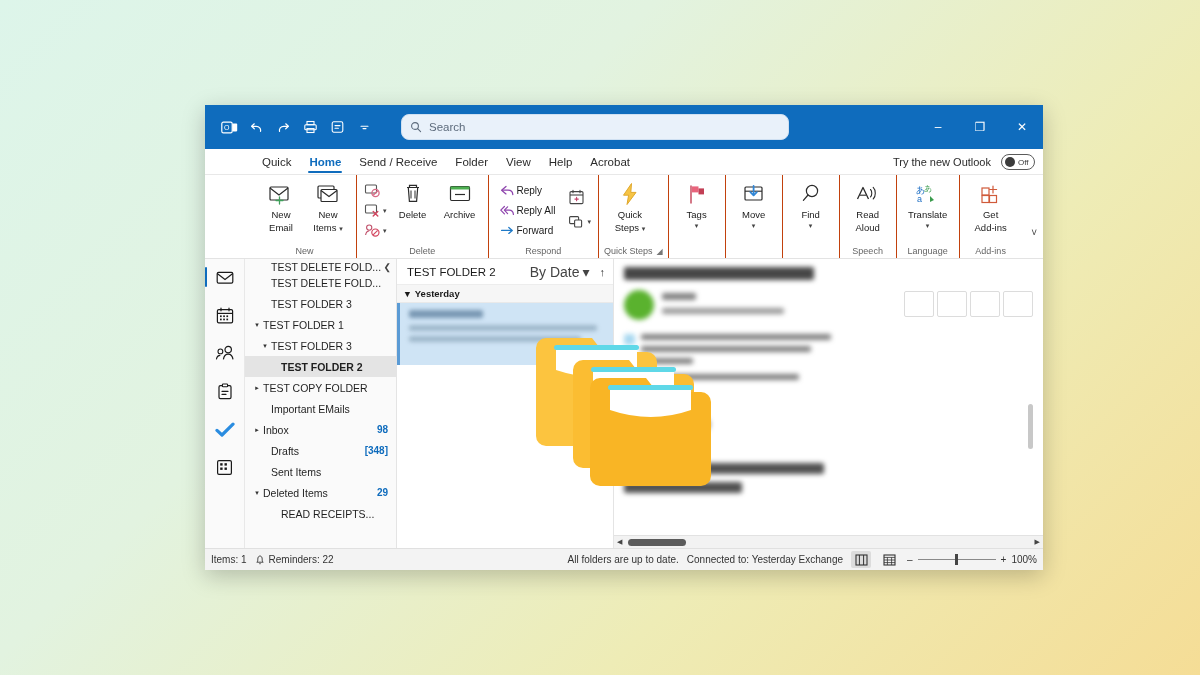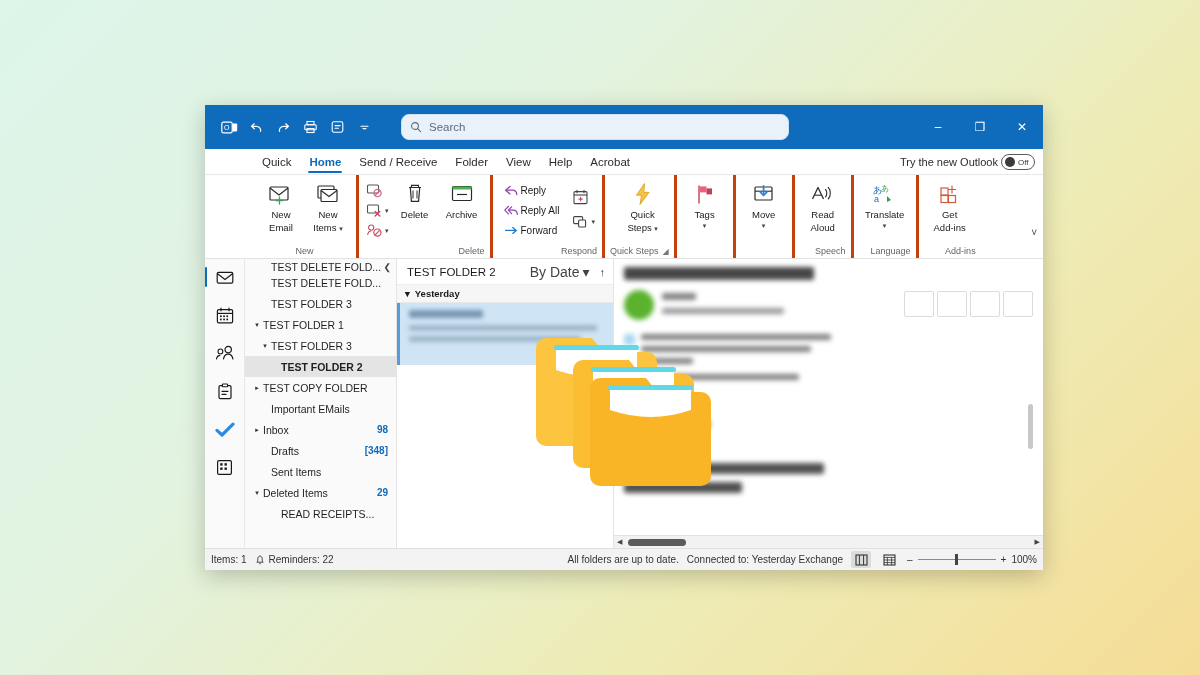--- a/index.html
+++ b/index.html
@@ -54,38 +54,38 @@
     padding: 0 9px; font-size: 11.5px; color: #2b2b2b; display: flex; align-items: center;
     position: relative; white-space: nowrap;
   }
   .tab.active { color: #0f6cbd; font-weight: 600; }
   .tab.active:after {
     content: ''; position: absolute; left: 8px; right: 8px; bottom: 1px;
     height: 2px; background: #0f6cbd; border-radius: 1px;
   }
   .newoutlook {
     position: absolute; right: 8px; top: 0; height: 26px; display: flex; align-items: center;
-    gap: 3px; font-size: 11px; color: #2b2b2b;
+    gap: 10px; font-size: 11px; color: #2b2b2b;
   }
   .toggle {
     width: 34px; height: 16px; border-radius: 8px; border: 1px solid #5a5a5a;
     background: #fff; position: relative; display: flex; align-items: center;
   }
   .toggle .knob {
     width: 10px; height: 10px; border-radius: 50%; background: #3b3b3b; margin-left: 3px;
   }
   .toggle .tlabel { font-size: 8px; color: #3b3b3b; margin-left: 3px; }
 
   
   .ribbon {
     height: 84px; flex: 0 0 84px; background: #fff; display: flex;
     border-bottom: 1px solid #e3e3e3; padding-left: 48px; position: relative;
   }
   .rgroup { display: flex; flex-direction: column; position: relative; padding: 0 5px; }
-  .rgroup + .rgroup { border-left: 3px solid #c2410c; align-items: flex-end; }
+  .rgroup + .rgroup { border-left: 1px solid #c2410c; }
   .rg-items { flex: 1; display: flex; align-items: flex-start; padding-top: 4px; gap: 1px; }
   .rg-label {
     height: 14px; font-size: 9px; color: #656565; text-align: center;
     display: flex; align-items: center; justify-content: center; gap: 4px;
   }
   .bigbtn {
     width: 46px; display: flex; flex-direction: column; align-items: center;
     padding: 2px 0; gap: 2px; border-radius: 3px;
   }
   .bigbtn .ic { height: 26px; display: flex; align-items: center; justify-content: center; }
@@ -457,20 +457,35 @@
                 <path d="M8.4 9.2l3.2 3.2 3.2-3.2" fill="none" stroke="#2f86d6" stroke-width="1.8" stroke-linecap="round" stroke-linejoin="round"></path>
               </svg>
           </span>
           <span class="lb">Move</span>
           <span class="caret">▾</span>
         </div>
       </div>
       <div class="rg-label"></div>
     </div>
 
+    <div class="rgroup">
+      <div class="rg-items">
+        <div class="bigbtn">
+          <span class="ic">
+            <svg width="22" height="22" viewBox="0 0 22 22">
+                <circle cx="12" cy="8" r="5.6" fill="none" stroke="#2b2b2b" stroke-width="1.2"></circle>
+                <path d="M8 12 3.4 17.4" stroke="#2b2b2b" stroke-width="1.2" stroke-linecap="round"></path>
+              </svg>
+          </span>
+          <span class="lb">Find</span>
+          <span class="caret">▾</span>
+        </div>
+      </div>
+      <div class="rg-label"></div>
+    </div>
 
     <div class="rgroup">
       <div class="rg-items">
         <div class="bigbtn">
           <span class="ic">
             <svg width="26" height="22" viewBox="0 0 26 22">
                 <path d="M2.5 16 8 4.5 13.5 16" fill="none" stroke="#2b2b2b" stroke-width="1.3" stroke-linejoin="round"></path>
                 <path d="M5 12.2h6" stroke="#2b2b2b" stroke-width="1.1"></path>
                 <path d="M15.5 6.5c1.7 1.6 1.7 5.8 0 7.4M18.2 4.4c2.8 2.6 2.8 9.2 0 11.6" fill="none" stroke="#2b2b2b" stroke-width="1.1" stroke-linecap="round"></path>
               </svg>

